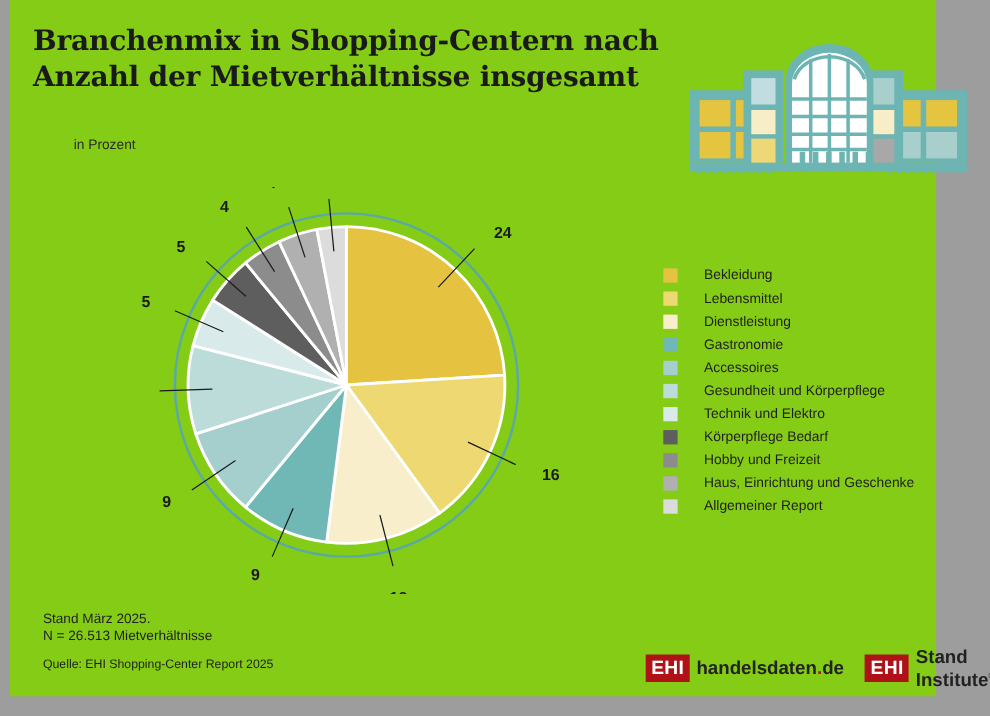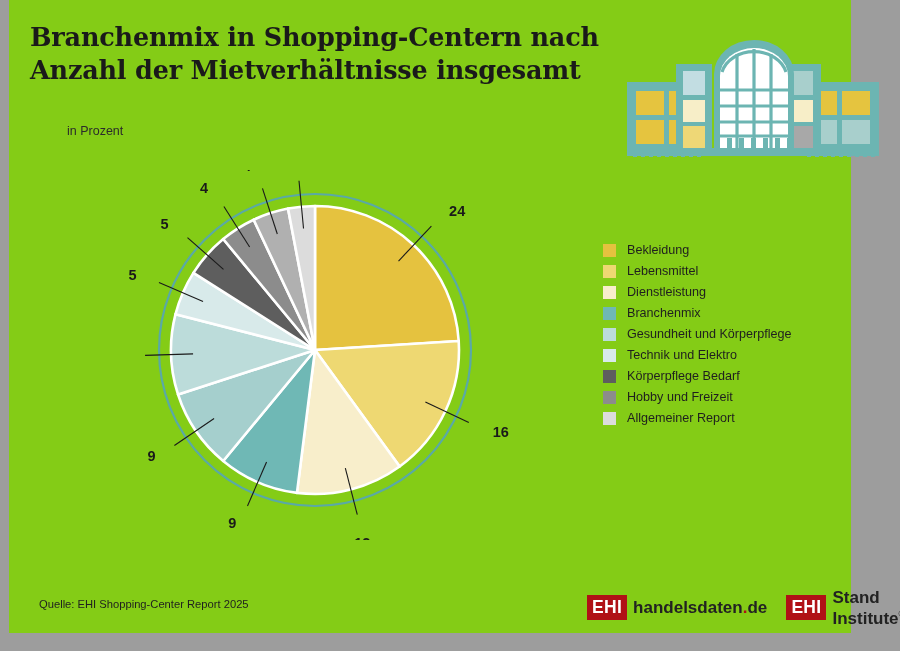--- a/index.html
+++ b/index.html
@@ -89,20 +89,21 @@
     width: 13px;
     height: 13px;
     flex: 0 0 13px;
     margin-right: 11px;
   }
   .legend-label {
     font-size: 12.6px;
     color: #1f1f1f;
     white-space: nowrap;
     line-height: 13px;
+    margin-left: 13px;
   }
 
   
   #stand {
     position: absolute;
     left: 30px; top: 554px;
     font-size: 12.4px;
     line-height: 16px;
     color: #1f1f1f;
   }
@@ -286,44 +287,56 @@
         <div class="legend-row">
           <span class="legend-swatch" style="background: rgb(238, 216, 114);"></span>
           <span class="legend-label">Lebensmittel</span>
         </div>
         <div class="legend-row">
           <span class="legend-swatch" style="background: rgb(248, 238, 203);"></span>
           <span class="legend-label">Dienstleistung</span>
         </div>
         <div class="legend-row">
           <span class="legend-swatch" style="background: rgb(111, 184, 181);"></span>
-          <span class="legend-label">Branchenmix</span>
+          <span class="legend-label">Gastronomie</span>
+        </div>
+        <div class="legend-row">
+          <span class="legend-swatch" style="background: rgb(165, 207, 205);"></span>
+          <span class="legend-label">Accessoires</span>
         </div>
         <div class="legend-row">
           <span class="legend-swatch" style="background: rgb(188, 220, 218);"></span>
           <span class="legend-label">Gesundheit und Körperpflege</span>
         </div>
         <div class="legend-row">
           <span class="legend-swatch" style="background: rgb(216, 234, 234);"></span>
           <span class="legend-label">Technik und Elektro</span>
         </div>
         <div class="legend-row">
           <span class="legend-swatch" style="background: rgb(94, 94, 94);"></span>
           <span class="legend-label">Körperpflege Bedarf</span>
         </div>
         <div class="legend-row">
           <span class="legend-swatch" style="background: rgb(140, 140, 140);"></span>
           <span class="legend-label">Hobby und Freizeit</span>
         </div>
         <div class="legend-row">
+          <span class="legend-swatch" style="background: rgb(176, 176, 176);"></span>
+          <span class="legend-label">Haus, Einrichtung und Geschenke</span>
+        </div>
+        <div class="legend-row">
           <span class="legend-swatch" style="background: rgb(220, 220, 220);"></span>
           <span class="legend-label">Allgemeiner Report</span>
         </div>
       </div>
 
+    <div id="stand">
+      <div>Stand März 2025.</div>
+      <div>N = 26.513 Mietverhältnisse</div>
+    </div>
     <div id="quelle">Quelle: EHI Shopping-Center Report 2025</div>
 
     <div id="logos">
       <div class="logo">
         <span class="logo-mark">EHI</span>
         <span class="logo-text">
           <span>handelsdaten</span><span class="logo-dot">.</span><span>de</span>
         </span>
       </div>
       <div id="logo-gap"></div>

